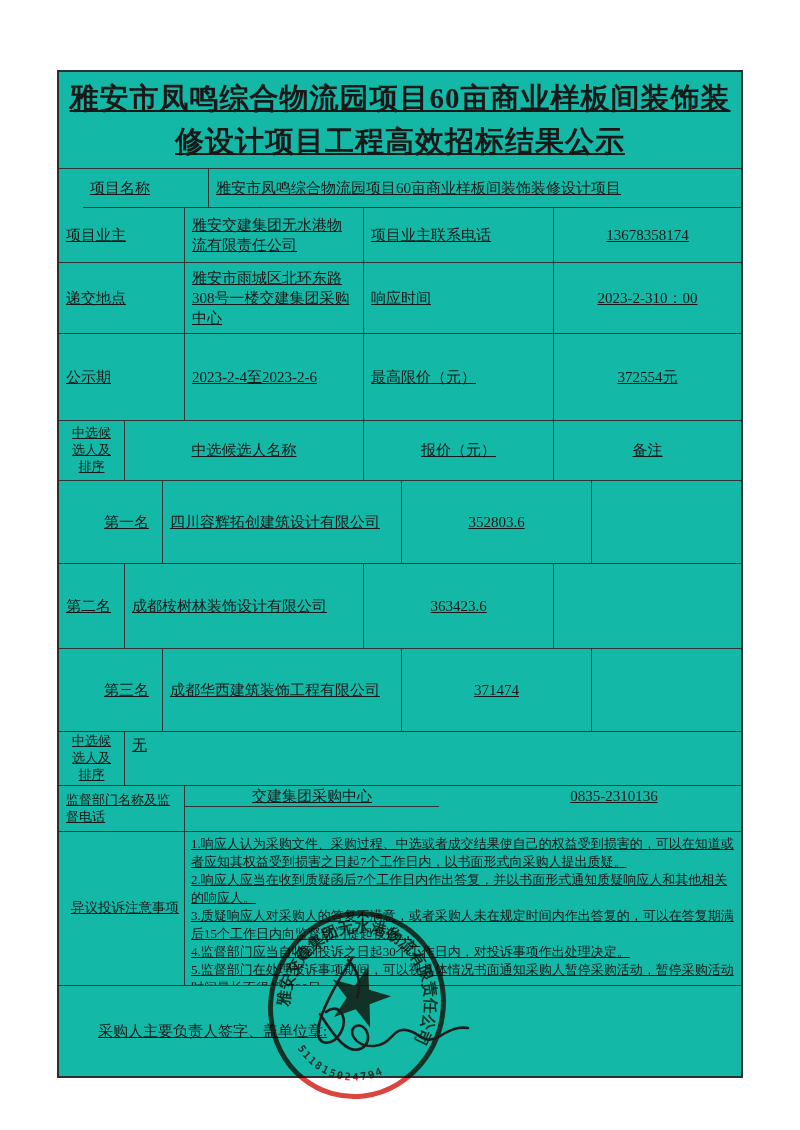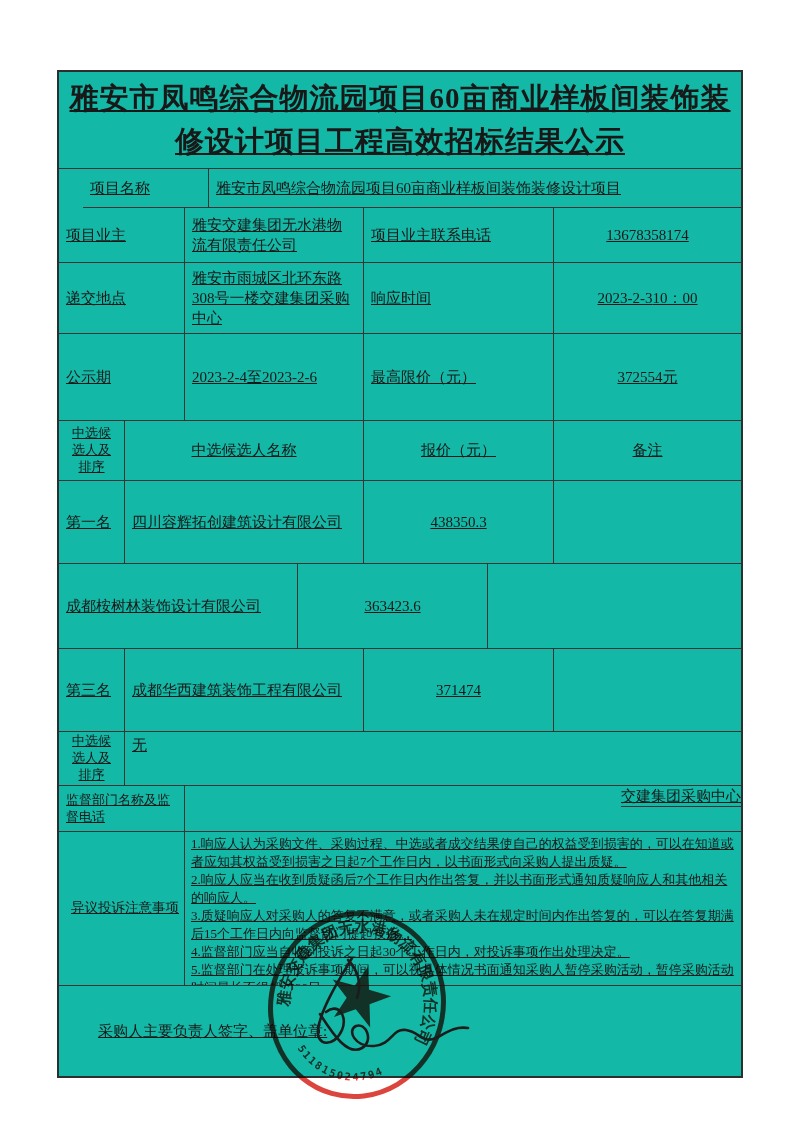--- a/index.html
+++ b/index.html
@@ -26,33 +26,33 @@
   .w-c2{width:179px;flex:none;}
   .w-c2wide{width:239px;flex:none;}
   .w-c3{width:190px;flex:none;}
   .w-last{flex:1;}
   .rt{height:96px;}
   .r1{height:38px;margin-left:24px;}
   .r2{height:54px;}
   .r3{height:70px;}
   .r4{height:86px;}
   .rh{height:59px;}
-  .rc{height:82px;}
+  .rc{height:82px;padding-left:38px;}
   .rc2{height:84px;}
   .ro{height:53px;}
   .rs{height:45px;}
   .rj{height:153px;}
   .rg{height:90px;}
   .title-cell{
     width:100%;justify-content:center;text-align:center;
     font-size:29px;font-weight:bold;line-height:1.5;letter-spacing:1px;
     padding:4px 10px;
   }
   .vcol{flex-direction:row;justify-content:center;}
-  .sup-value{padding:0;flex-direction:column;align-items:flex-end;gap:48px;}
+  .sup-value{padding:0;flex-direction:row;align-items:flex-start;gap:48px;}
   .sup-sub{flex:1;display:flex;align-items:center;justify-content:center;font-size:15px;}
   .sup-sub:first-child{border-bottom:1px solid #343434;}
   .obj-label{font-size:13.5px;white-space:nowrap;padding:3px 12px;}
   .obj-value{display:block;font-size:13px;line-height:18px;padding:3px 6px 2px 6px;}
   .small-label{font-size:13px;line-height:1.3;}
   .stamp-svg{position:absolute;left:245px;top:893px;z-index:5;mix-blend-mode:multiply;opacity:0.92;pointer-events:none;}
   .sig-svg{position:absolute;left:290px;top:952px;z-index:6;pointer-events:none;}
 </style>
 </head>
 <body>
@@ -95,25 +95,26 @@
   <div class="row rh">
     <div class="cell w-narrow center small-label">中选候选人及排序</div>
     <div class="cell w-c2wide center">中选候选人名称</div>
     <div class="cell w-c3 center">报价（元）</div>
     <div class="cell w-last center">备注</div>
   </div>
 
   <div class="row rc">
     <div class="cell w-narrow">第一名</div>
     <div class="cell w-c2wide">四川容辉拓创建筑设计有限公司</div>
-    <div class="cell w-c3 center">438350.3</div>
+    <div class="cell w-c3 center">352803.6</div>
     <div class="cell w-last"></div>
   </div>
 
   <div class="row rc2">
+    <div class="cell w-narrow">第二名</div>
     <div class="cell w-c2wide">成都桉树林装饰设计有限公司</div>
     <div class="cell w-c3 center">363423.6</div>
     <div class="cell w-last"></div>
   </div>
 
   <div class="row rc">
     <div class="cell w-narrow">第三名</div>
     <div class="cell w-c2wide">成都华西建筑装饰工程有限公司</div>
     <div class="cell w-c3 center">371474</div>
     <div class="cell w-last"></div>

